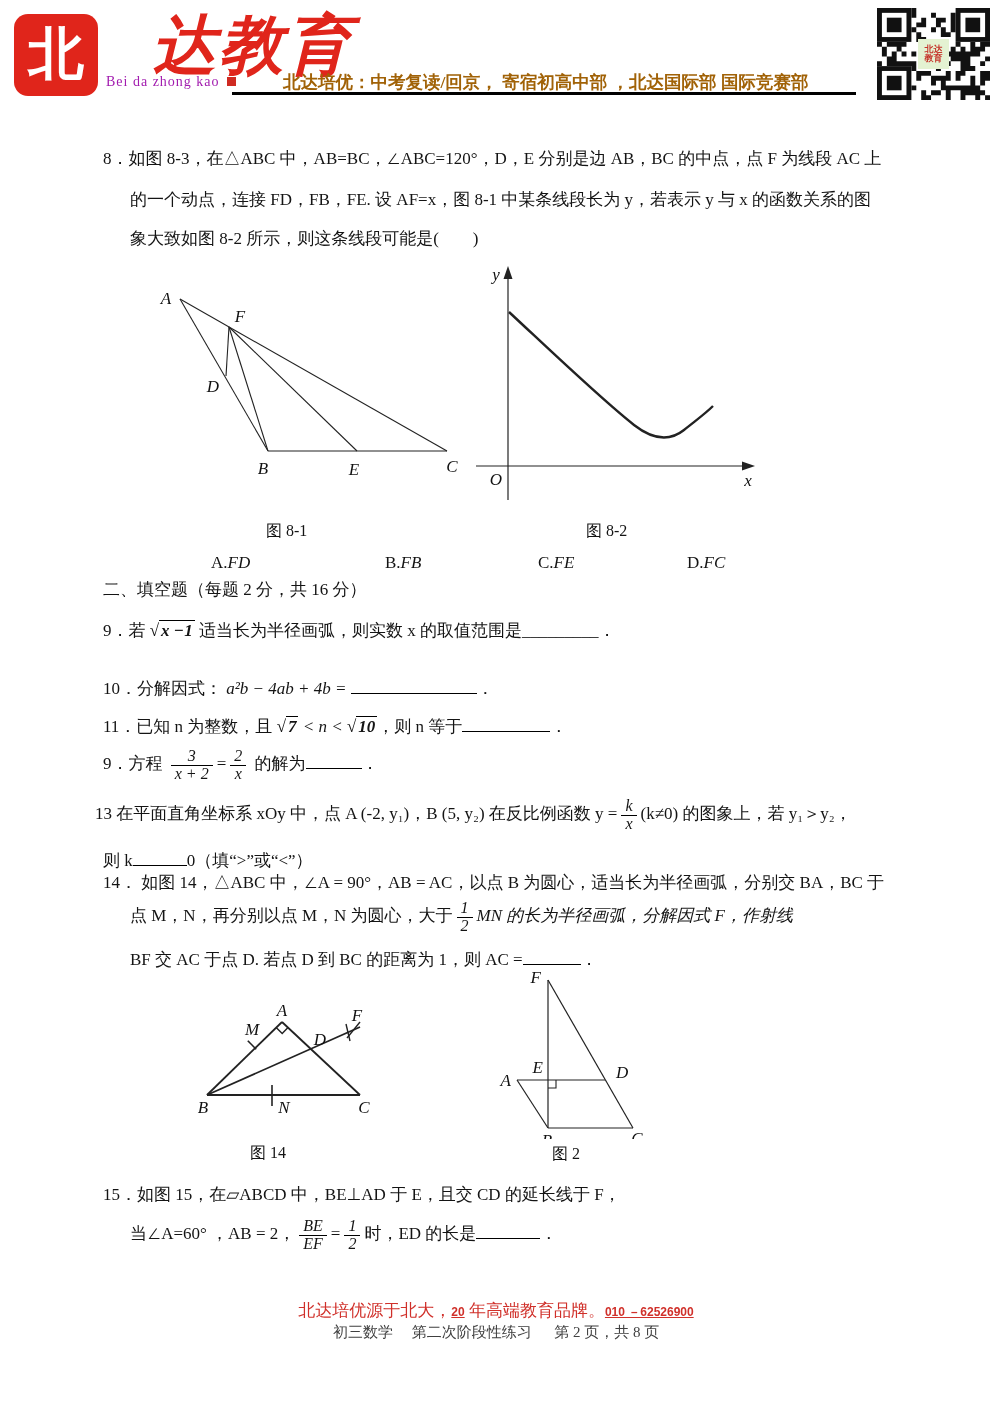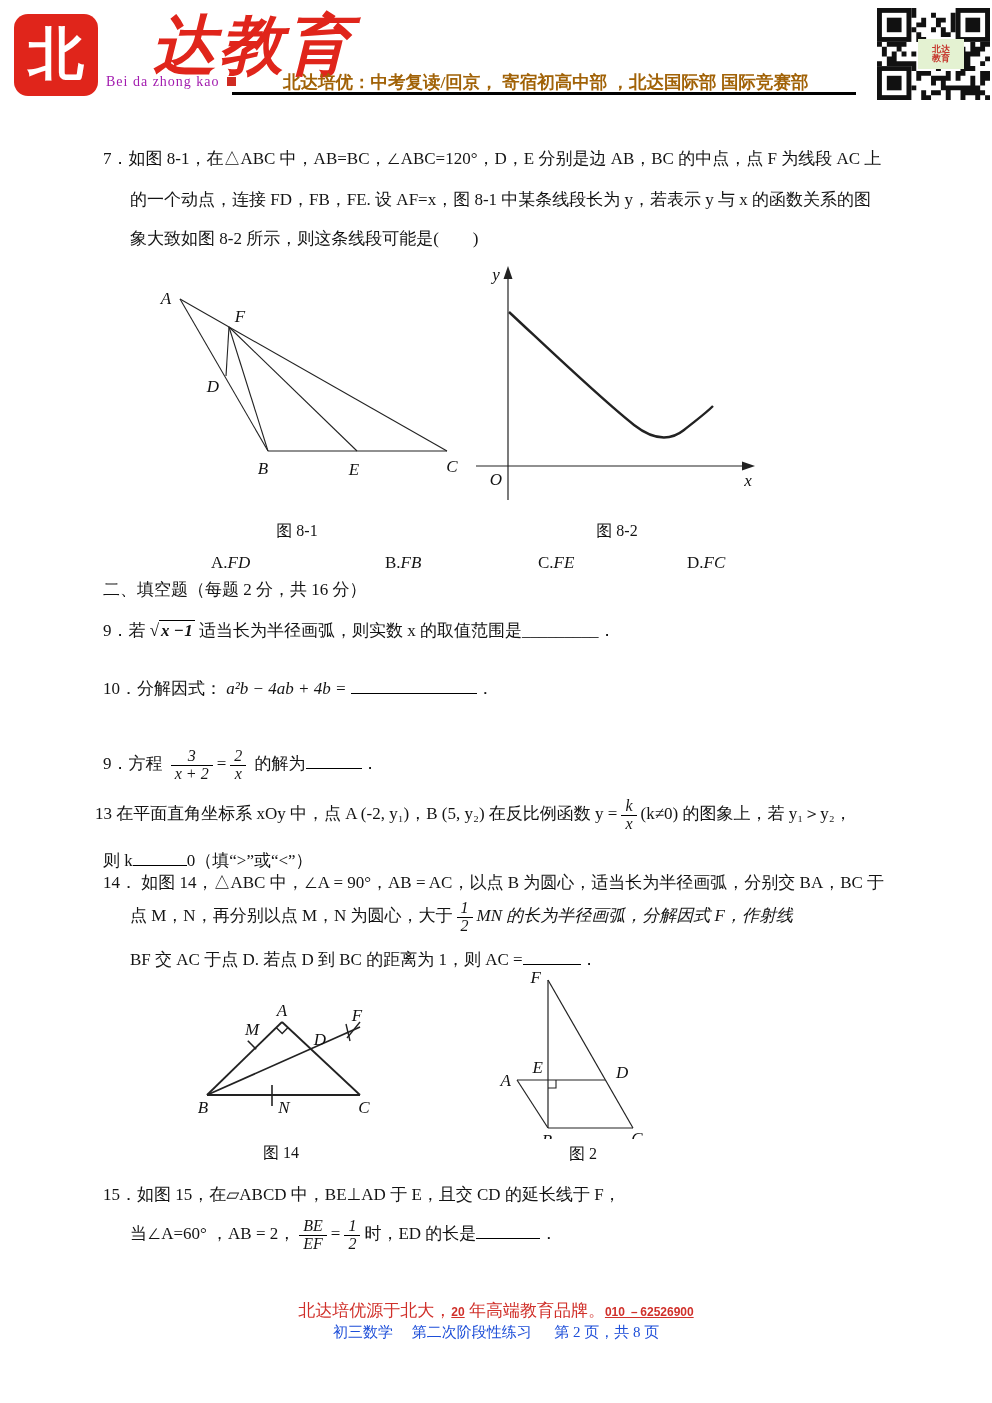--- a/index.html
+++ b/index.html
@@ -9,46 +9,46 @@
   .t{position:absolute;font-size:17px;white-space:nowrap;line-height:1.25;}
   .mv{font-style:italic;font-family:"Liberation Serif",serif;}
   .blank{display:inline-block;border-bottom:1.6px solid #000;height:1.05em;vertical-align:baseline;}
   .b10{width:126px}.b11{width:88px}.b12{width:56px}.b13{width:54px}.b14{width:58px}.b15{width:64px}
   .frac{display:inline-block;vertical-align:middle;text-align:center;line-height:1.05;
         font-style:italic;margin:0 4px;font-size:16px;}
   .frac .fn{display:block;border-bottom:1.2px solid #000;padding:0 4px;}
   .frac .fd{display:block;padding:0 4px;}
   .sqrt .sym{font-weight:bold;font-style:normal;}
   .sqrt .rad{border-top:1.7px solid #000;font-style:italic;font-weight:bold;padding:0 2px;}
-  .cap{position:absolute;font-size:16px;width:80px;text-align:center;}
+  .cap{position:absolute;font-size:16px;width:80px;text-align:left;margin-left:9px;}
   
   .seal{position:absolute;left:16px;top:16px;width:80px;height:78px;background:#e0251b;
         border-radius:12px;display:flex;align-items:center;justify-content:center;
         box-shadow:0 0 0 2px #e0251b;}
   .seal span{color:#fff;font-size:56px;font-weight:bold;font-family:"DejaVu Serif",serif;}
   .brand-name{position:absolute;left:104px;top:2px;font-size:64px;font-weight:bold;font-style:italic;
         color:#e0251b;font-family:"DejaVu Serif",serif;letter-spacing:3px;margin-left:48px;}
   .brand-sub{position:absolute;left:106px;top:74px;font-size:14px;color:#a21caf;letter-spacing:1px;}
   .brand-sub .sq{display:inline-block;width:9px;height:9px;background:#cf2a22;margin-left:7px;}
   .tagline{position:absolute;left:283px;top:70px;font-size:17.5px;font-weight:bold;color:#a16207;}
   .hrule{position:absolute;left:232px;top:92px;width:624px;height:3px;background:#000;}
   .qr{position:absolute;left:877px;top:8px;width:113px;height:92px;}
   .qr svg{position:absolute;left:0;top:0;}
-  .qr-center{position:absolute;left:41px;top:31px;width:46px;height:30px;background:#e4f2d2;
+  .qr-center{position:absolute;left:41px;top:31px;width:31px;height:30px;background:#e4f2d2;
         display:flex;flex-direction:column;align-items:center;justify-content:center;
         font-size:9px;line-height:1.05;color:#c5332a;font-weight:bold;}
   
   svg.fig line, svg.fig polyline, svg.fig path.geo{stroke:#222;fill:none;}
   svg.fig text{font-family:"Liberation Serif",serif;font-style:italic;font-size:17px;fill:#111;}
   
   .footer-red{position:absolute;top:1299px;left:0;width:100%;text-align:center;
         font-size:17px;color:#d0302a;}
   .footer-red b{font-family:"Liberation Sans",sans-serif;font-size:12px;text-decoration:underline;}
   .footer-black{position:absolute;top:1323px;left:0;width:100%;text-align:center;
-        font-size:15px;color:#1d4ed8;}
+        font-size:15px;color:#404040;}
 </style>
 </head>
 <body>
 
 <div class="page">
 
   <div>
     <div class="seal">
       <span>北</span>
     </div>
@@ -71,21 +71,21 @@
           <rect x="4.913043478260869" y="62.94736842105264" width="24.565217391304344" height="24.210526315789473" fill="#fff"></rect>
           <rect x="9.826086956521738" y="67.78947368421053" width="14.739130434782608" height="14.526315789473685" fill="#111"></rect>
         </svg>
       <div class="qr-center">
         <span>北达</span>
         <span>教育</span>
       </div>
     </div>
   </div>
 
-  <div class="t" style="left:103px;top:148px">7．如图 8-1，在△ABC 中，AB=BC，∠ABC=120°，D，E 分别是边 AB，BC 的中点，点 F 为线段 AC 上</div>
+  <div class="t" style="left:103px;top:148px">8．如图 8-3，在△ABC 中，AB=BC，∠ABC=120°，D，E 分别是边 AB，BC 的中点，点 F 为线段 AC 上</div>
   <div class="t" style="left:130px;top:189px">的一个动点，连接 FD，FB，FE. 设 AF=x，图 8-1 中某条线段长为 y，若表示 y 与 x 的函数关系的图</div>
   <div class="t" style="left:130px;top:228px">象大致如图 8-2 所示，则这条线段可能是(　　)</div>
 
   <svg class="fig abs" style="left:150px;top:280px" width="320" height="205" viewBox="150 280 320 205">
     <line x1="180" y1="299" x2="268" y2="451" stroke-width="1.1"></line>
     <line x1="180" y1="299" x2="447" y2="451" stroke-width="1.1"></line>
     <line x1="268" y1="451" x2="447" y2="451" stroke-width="1.1"></line>
     <line x1="229" y1="327" x2="226" y2="376" stroke-width="1.1"></line>
     <line x1="229" y1="327" x2="268" y2="451" stroke-width="1.1"></line>
     <line x1="229" y1="327" x2="357" y2="451" stroke-width="1.1"></line>
@@ -119,20 +119,23 @@
   <div class="t" style="left:103px;top:579px">二、填空题（每题 2 分，共 16 分）</div>
 
   <div class="t" style="left:103px;top:620px">
     <span>9．若 </span><span class="sqrt"><span class="sym">√</span><span class="rad">x −1</span></span><span> 适当长为半径画弧，则实数 x 的取值范围是</span><span>_________</span><span>．</span>
   </div>
 
   <div class="t" style="left:103px;top:675px">
     <span>10．分解因式： </span><span class="mv">a²b − 4ab + 4b = </span><span class="blank b10"></span><span>．</span>
   </div>
 
+  <div class="t" style="left:103px;top:713px">
+    <span>11．已知 n 为整数，且 </span><span class="sqrt"><span class="sym">√</span><span class="rad">7</span></span><span class="mv"> &lt; n &lt; </span><span class="sqrt"><span class="sym">√</span><span class="rad">10</span></span><span>，则 n 等于</span><span class="blank b11"></span><span>．</span>
+  </div>
 
   <div class="t" style="left:103px;top:748px">
     <span>9．方程 </span><span class="frac"><span class="fn">3</span><span class="fd">x + 2</span></span><span>=</span><span class="frac"><span class="fn">2</span><span class="fd">x</span></span><span> 的解为</span><span class="blank b12"></span><span>．</span>
   </div>
 
   <div class="t" style="left:95px;top:798px">
     <span>13 在平面直角坐标系 xOy 中，点 A (-2,  y₁)，B (5,  y₂) 在反比例函数 y =</span><span class="frac"><span class="fn">k</span><span class="fd">x</span></span><span>(k≠0) 的图象上，若 y₁＞y₂，</span>
   </div>
   <div class="t" style="left:103px;top:847px">
     <span>则 k</span><span class="blank b13"></span><span>0（填“&gt;”或“&lt;”）</span>

